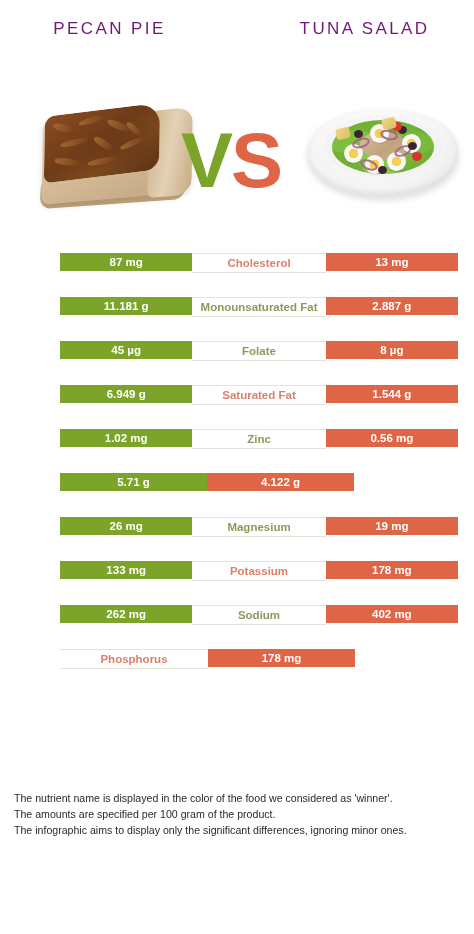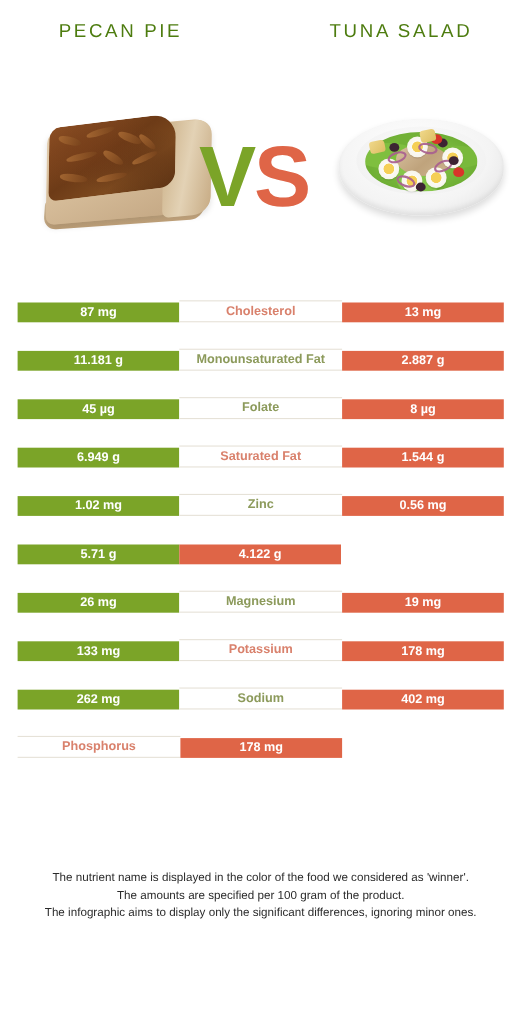--- a/index.html
+++ b/index.html
@@ -27,21 +27,21 @@
     height: 58px;
     display: flex;
   }
   .title {
     flex: 1;
     display: flex;
     align-items: center;
     justify-content: center;
     font-size: 17px;
     letter-spacing: 2.4px;
-    color: #4d7c0f;
+    color: #701a75;
     font-weight: 400;
     font-family: "Liberation Sans", sans-serif;
   }
   .title.left  { padding-right: 24px; }
   .title.right { padding-left: 12px; }
 
   
   .hero {
     position: absolute;
     top: 58px; left: 0;
@@ -197,21 +197,22 @@
   .table {
     position: absolute;
     left: 16px;
     top: 253px;
     width: 442px;
   }
   .row {
     display: flex;
     height: 40px;
     margin-bottom: 4px;
-    align-items: flex-end;
+    align-items: flex-start;
+    margin-left: 44px;
   }
   .row:last-child { margin-bottom: 0; }
 
   .cell {
     display: flex;
     align-items: center;
     justify-content: center;
     text-align: center;
     font-size: 11.5px;
     font-weight: bold;
@@ -236,21 +237,21 @@
   }
   .cell.mid.green { color: #8C9A5B; }
   .cell.mid.red   { color: #D9816C; }
 
   
   .footer {
     position: absolute;
     left: 14px;
     top: 790px;
     width: 446px;
-    text-align: center;
+    text-align: left;
     font-size: 10.6px;
     line-height: 1.52;
     color: #2a2a2a;
     font-family: "Liberation Sans", sans-serif;
   }
   .footer p { margin: 0; }
 </style>
 </head>
 <body>
 

